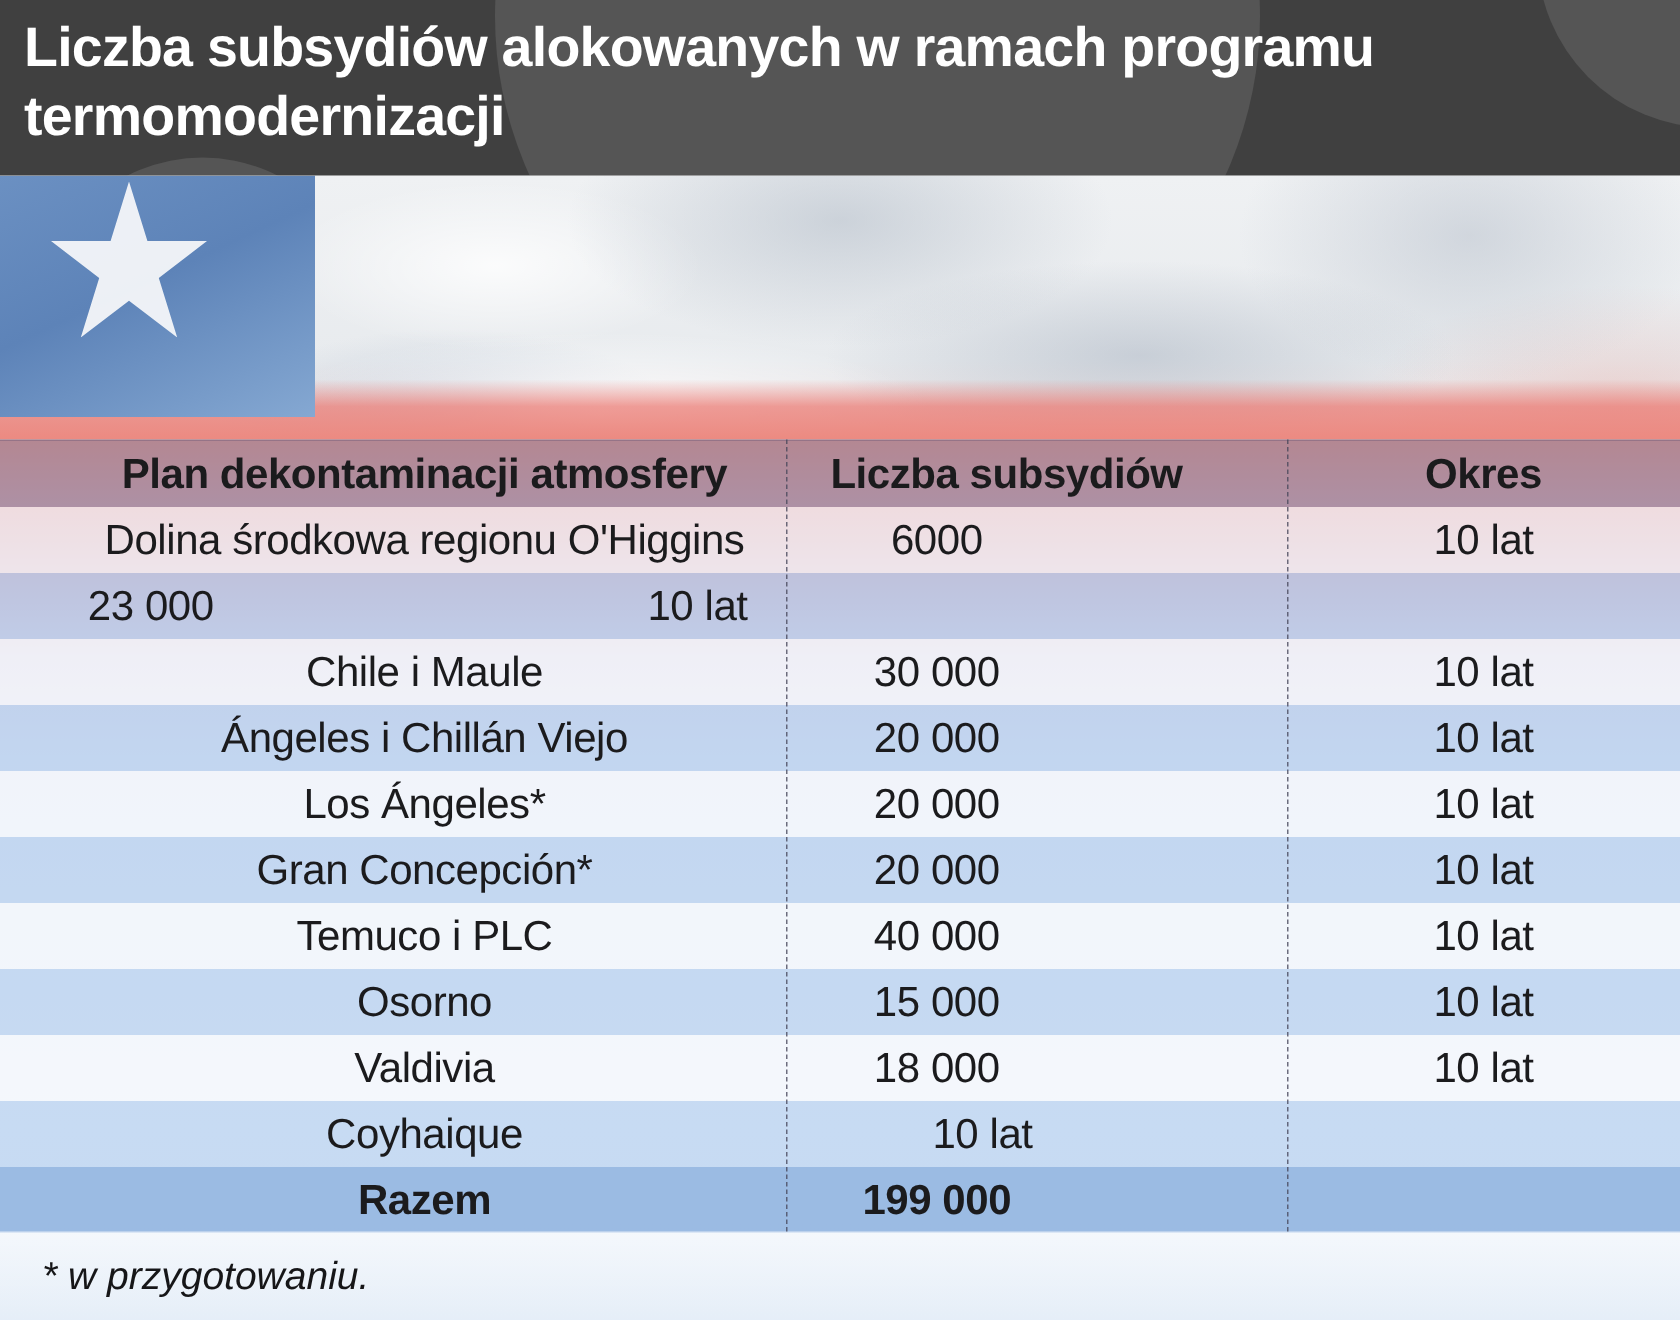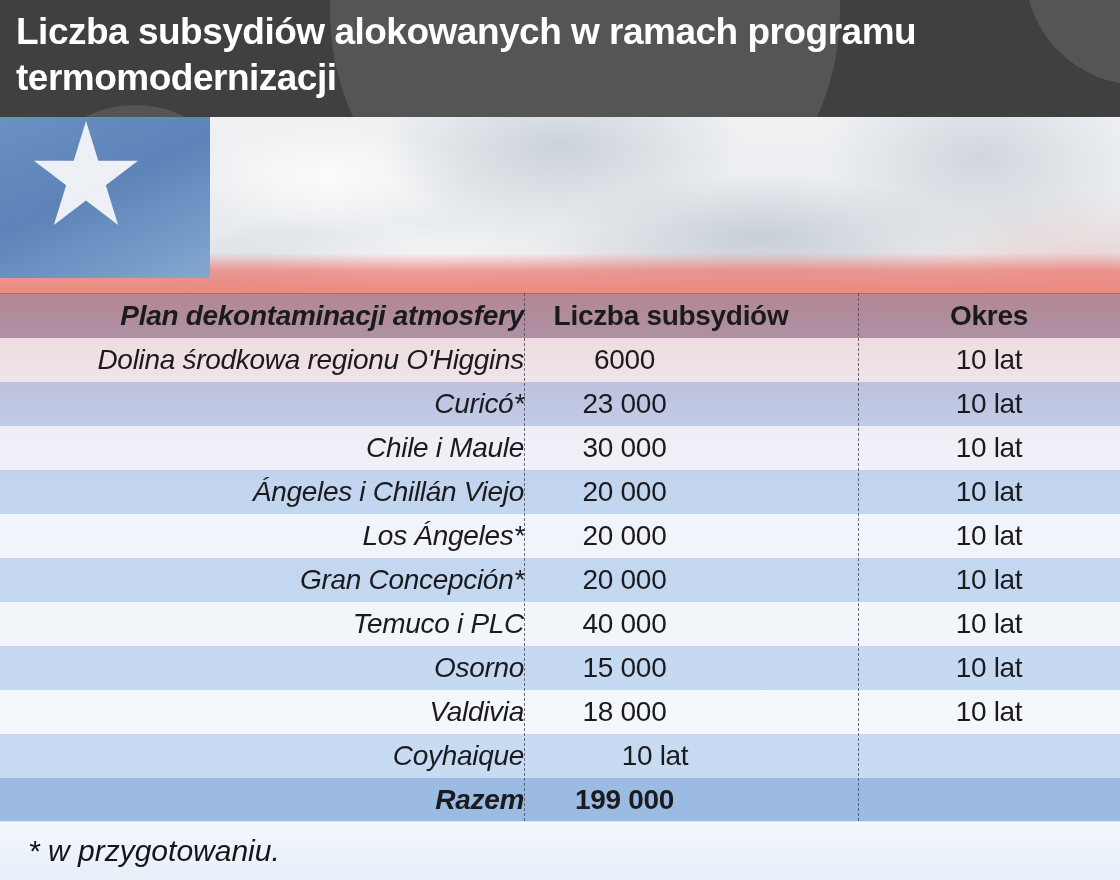--- a/index.html
+++ b/index.html
@@ -52,39 +52,39 @@
     clip-path:polygon(50% 0%, 61.8% 38.2%, 100% 38.2%, 69.1% 61.8%, 80.9% 100%, 50% 76.4%, 19.1% 100%, 30.9% 61.8%, 0% 38.2%, 38.2% 38.2%);
   }
   
   .tablewrap{
     position:absolute; left:0; top:293px; width:1120px; height:587px; z-index:2;
     background:linear-gradient(to bottom,
       #e0938c 0%, #d4a4ae 8%, #d2bccd 16%, #d6d5e8 25%,
       #d9e2f2 36%, #dde7f5 55%, #e3ecf8 78%, #dfeaf6 100%);
   }
   .trow{display:flex; width:1120px; height:44px; align-items:center; font-size:28px; letter-spacing:-0.3px;}
-  .trow .c-plan {width:524px; padding-left:42px;  box-sizing:border-box; text-align:right;font-style:italic;}
+  .trow .c-plan {width:524px; padding-left:42px;  box-sizing:border-box; text-align:center;}
   .trow .c-num  {width:334px; padding-right:133px;box-sizing:border-box; text-align:center;}
   .trow .c-per  {width:262px; text-align:center;}
   .thead{background:rgba(118,118,155,0.42); font-weight:bold; border-top:1px solid rgba(80,70,110,0.30);}
   .thead .c-num{text-align:center; padding-right:40px;}
   .drow.odd {background:rgba(255,255,255,0.62);}
   .drow.even{background:rgba(172,202,238,0.50);}
   .trow.total{background:rgba(128,168,219,0.72); font-weight:bold;}
   .vline{
     position:absolute; top:0; height:528px; width:0; z-index:6;
     border-left:1px dashed rgba(70,70,90,0.78);
   }
   .vline1{left:524px;} .vline2{left:858px;}
   
   .tfooter{
     position:absolute; left:0; top:528px; width:1120px; height:59px;
     box-sizing:border-box; padding:0 28px;
     display:flex; justify-content:space-between; align-items:center;
-    font-style:italic; font-size:30px; color:#161618;
+    font-style:italic; font-size:26px; color:#161618;
     background:linear-gradient(to bottom, rgba(255,255,255,0.65), rgba(255,255,255,0.20));
   }
 </style>
 </head>
 <body>
 
 <div class="poster">
 
   <div class="titlebar">
     <div class="wm-circle wm1"></div>
@@ -111,21 +111,20 @@
       <div class="c-num">Liczba subsydiów</div>
       <div class="c-per">Okres</div>
     </div>
 
     <div class="trow drow odd">
       <div class="c-plan">Dolina środkowa regionu O'Higgins</div>
       <div class="c-num">6000</div>
       <div class="c-per">10 lat</div>
     </div>
     <div class="trow drow even">
-      <div class="c-plan">Curicó*</div>
       <div class="c-num">23 000</div>
       <div class="c-per">10 lat</div>
     </div>
     <div class="trow drow odd">
       <div class="c-plan">Chile i Maule</div>
       <div class="c-num">30 000</div>
       <div class="c-per">10 lat</div>
     </div>
     <div class="trow drow even">
       <div class="c-plan">Ángeles i Chillán Viejo</div>

